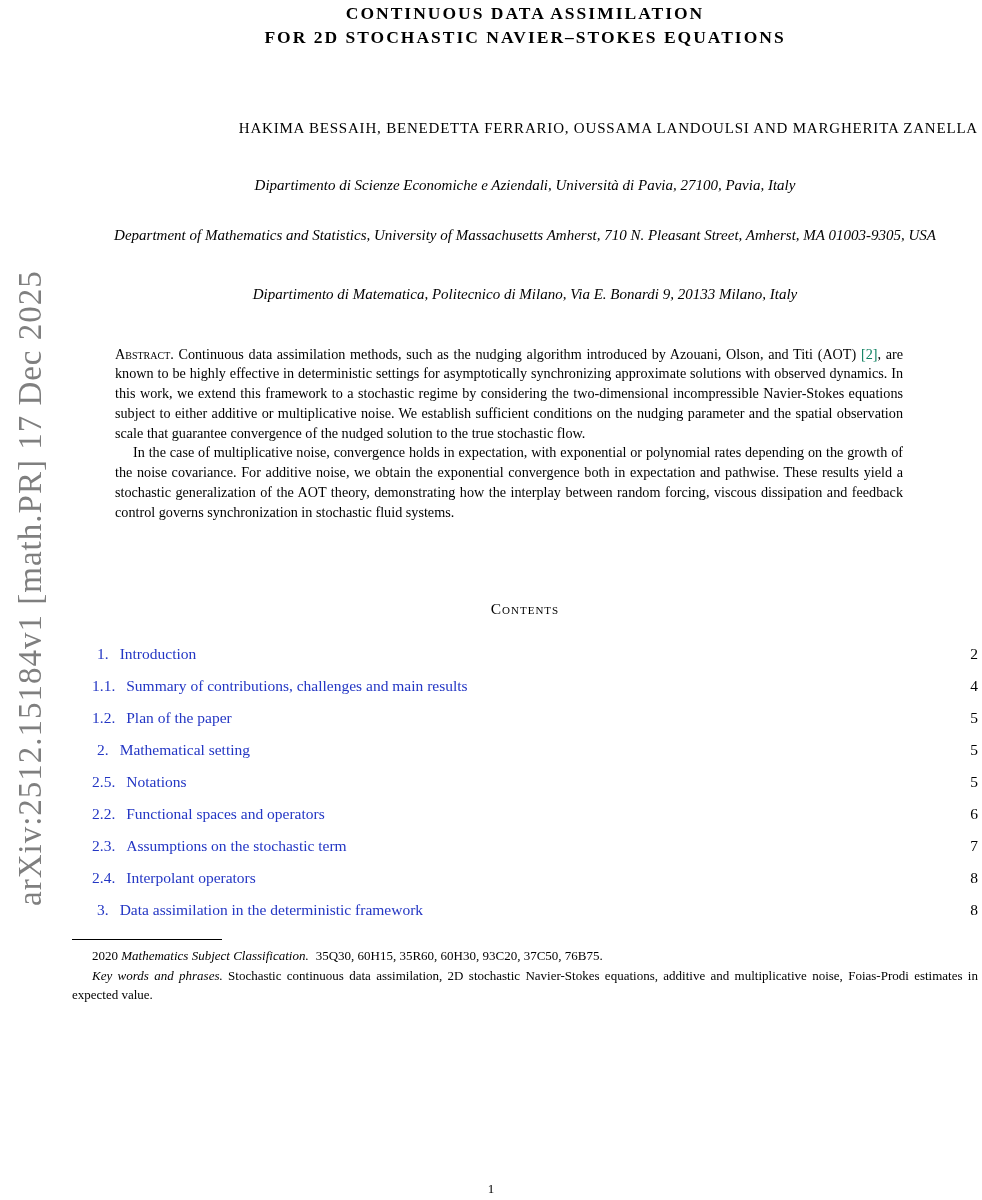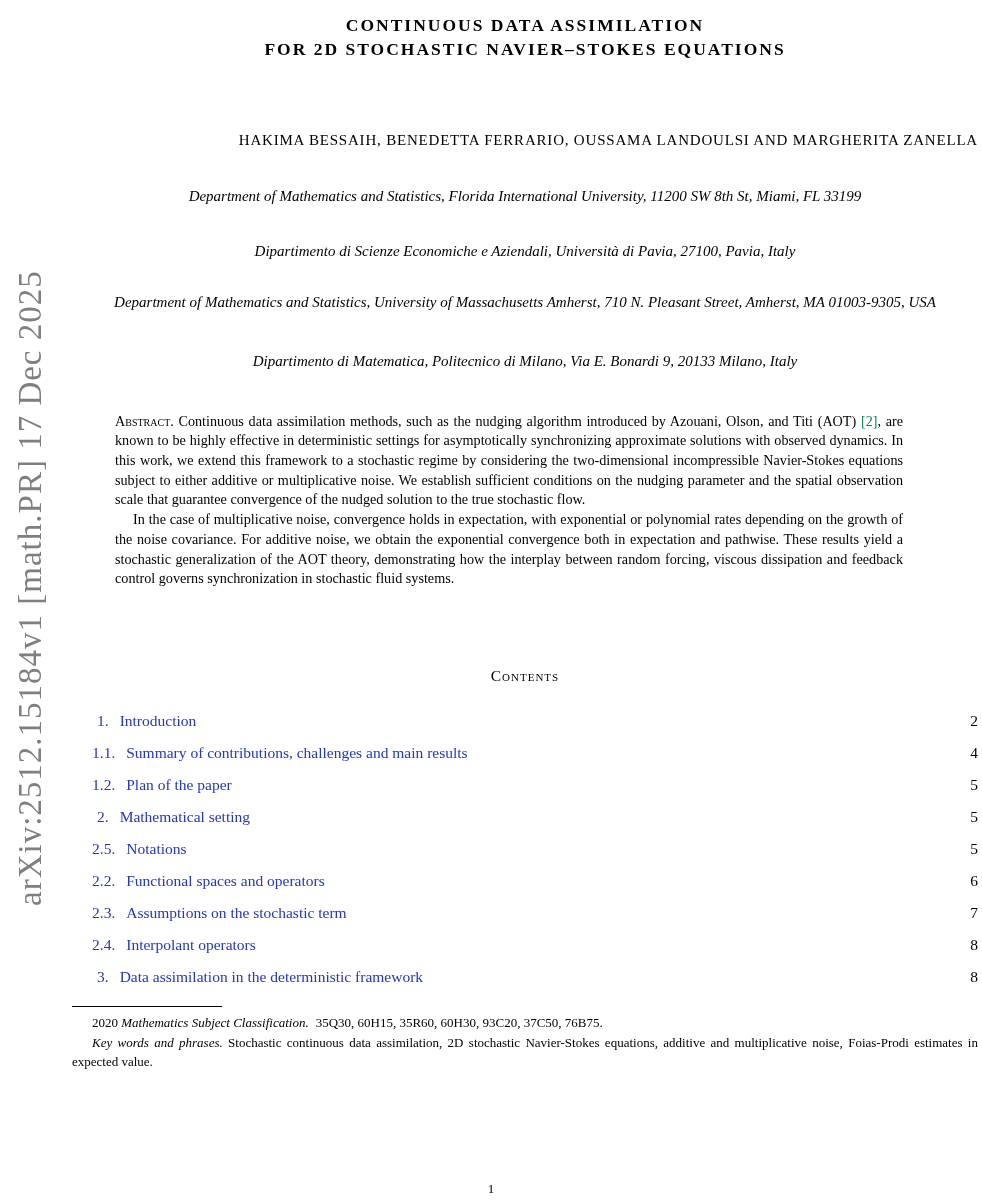--- a/index.html
+++ b/index.html
@@ -26,21 +26,21 @@
   }
 
   .content { position: absolute; left: 72px; top: 0; width: 906px; }
 
   .title {
     text-align: center;
     font-weight: bold;
     font-size: 17.5px;
     letter-spacing: 2px;
     line-height: 1.35;
-    padding-top: 14px;
+    padding-top: 2px;
   }
   .authors {
     margin-top: 68px;
     text-align: right;
     font-size: 15px;
     letter-spacing: 0.8px;
     line-height: 1.55;
   }
   .affil {
     text-align: center;
@@ -118,21 +118,20 @@
 
   <div class="content">
 
     <div class="title">
       <div>CONTINUOUS DATA ASSIMILATION</div>
       <div>FOR 2D STOCHASTIC NAVIER–STOKES EQUATIONS</div>
     </div>
 
     <div class="authors">HAKIMA BESSAIH, BENEDETTA FERRARIO, OUSSAMA LANDOULSI AND MARGHERITA ZANELLA</div>
 
-    <div class="affil affil-1">Department of Mathematics and Statistics, Florida International University, 11200 SW 8th St, Miami, FL 33199</div>
     <div class="affil affil-2">Dipartimento di Scienze Economiche e Aziendali, Università di Pavia, 27100, Pavia, Italy</div>
     <div class="affil affil-3">Department of Mathematics and Statistics, University of Massachusetts Amherst, 710 N. Pleasant Street, Amherst, MA 01003-9305, USA</div>
     <div class="affil affil-4">Dipartimento di Matematica, Politecnico di Milano, Via E. Bonardi 9, 20133 Milano, Italy</div>
 
     <div class="abstract">
       <p><span class="sc">Abstract.</span><span> Continuous data assimilation methods, such as the nudging algorithm introduced by Azouani, Olson, and Titi (AOT) </span><a class="cite">[2]</a><span>, are known to be highly effective in deterministic settings for asymptotically synchronizing approximate solutions with observed dynamics. In this work, we extend this framework to a stochastic regime by considering the two-dimensional incompressible Navier-Stokes equations subject to either additive or multiplicative noise. We establish sufficient conditions on the nudging parameter and the spatial observation scale that guarantee convergence of the nudged solution to the true stochastic flow.</span></p>
       <p>In the case of multiplicative noise, convergence holds in expectation, with exponential or polynomial rates depending on the growth of the noise covariance. For additive noise, we obtain the exponential convergence both in expectation and pathwise. These results yield a stochastic generalization of the AOT theory, demonstrating how the interplay between random forcing, viscous dissipation and feedback control governs synchronization in stochastic fluid systems.</p>
     </div>
 
     <div class="contents-heading">Contents</div>

